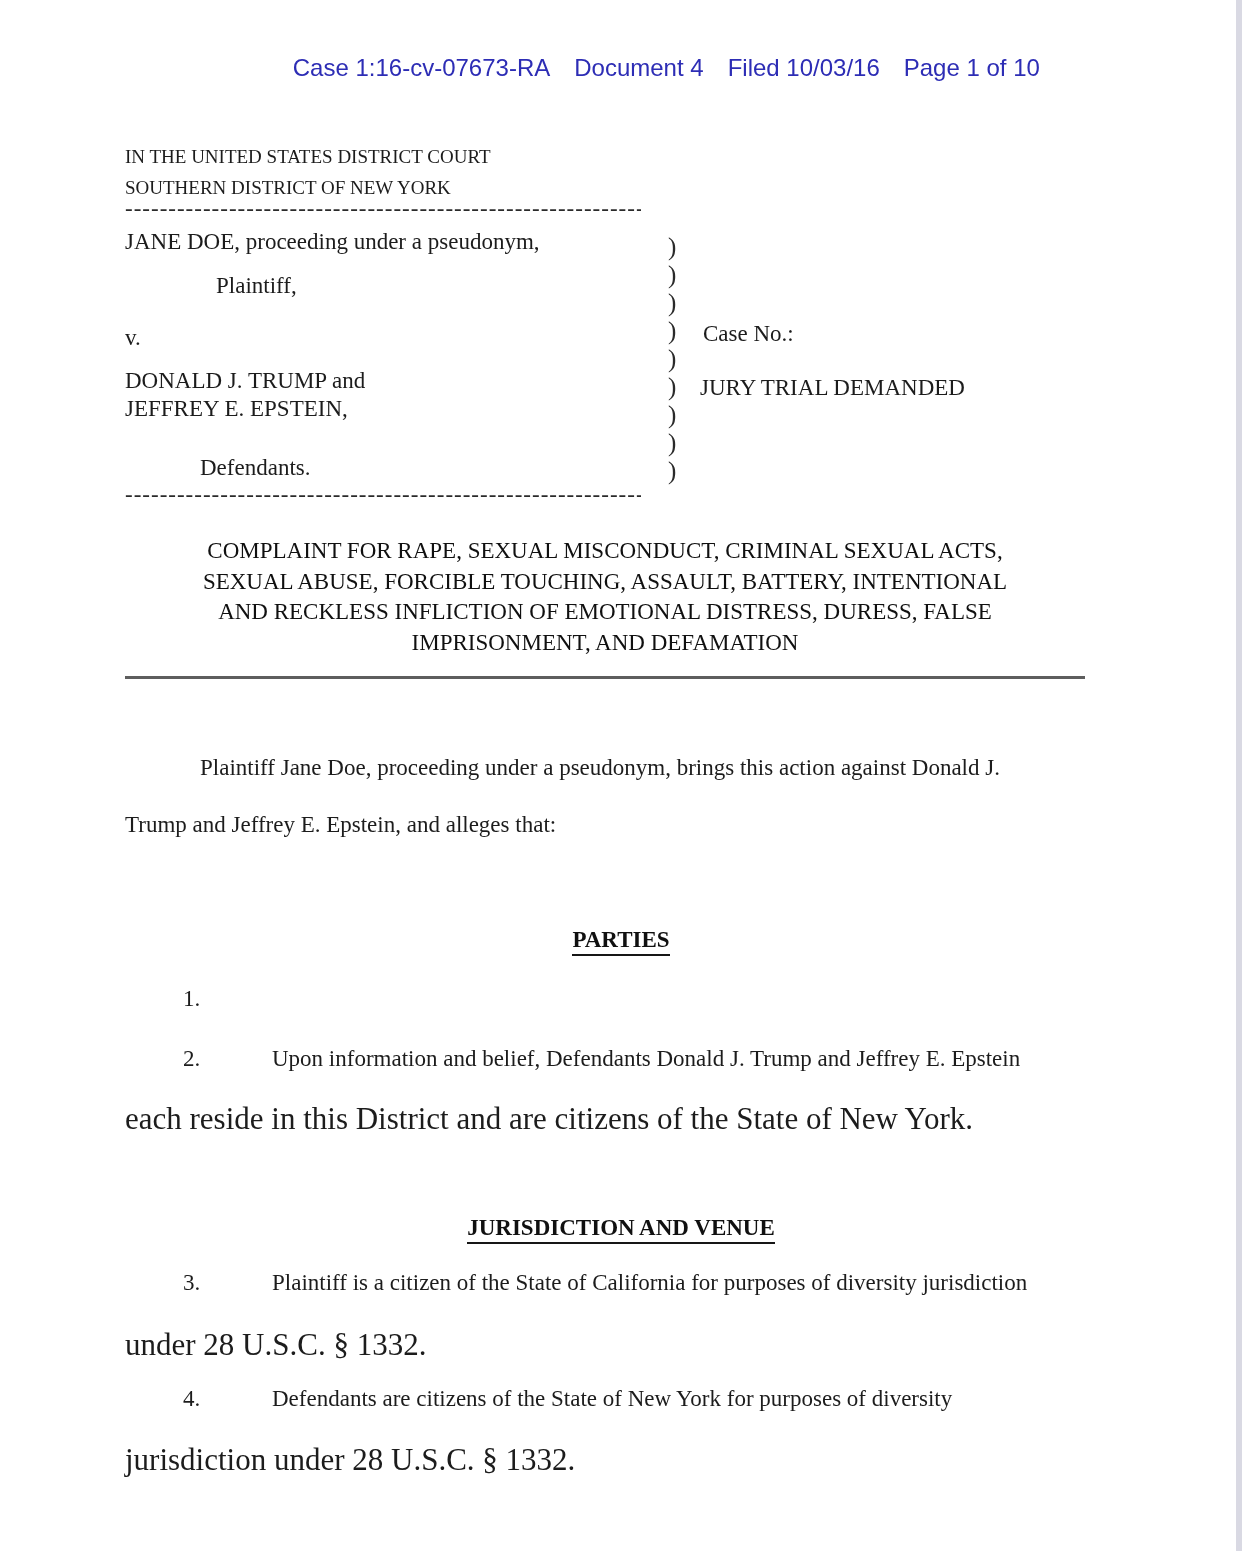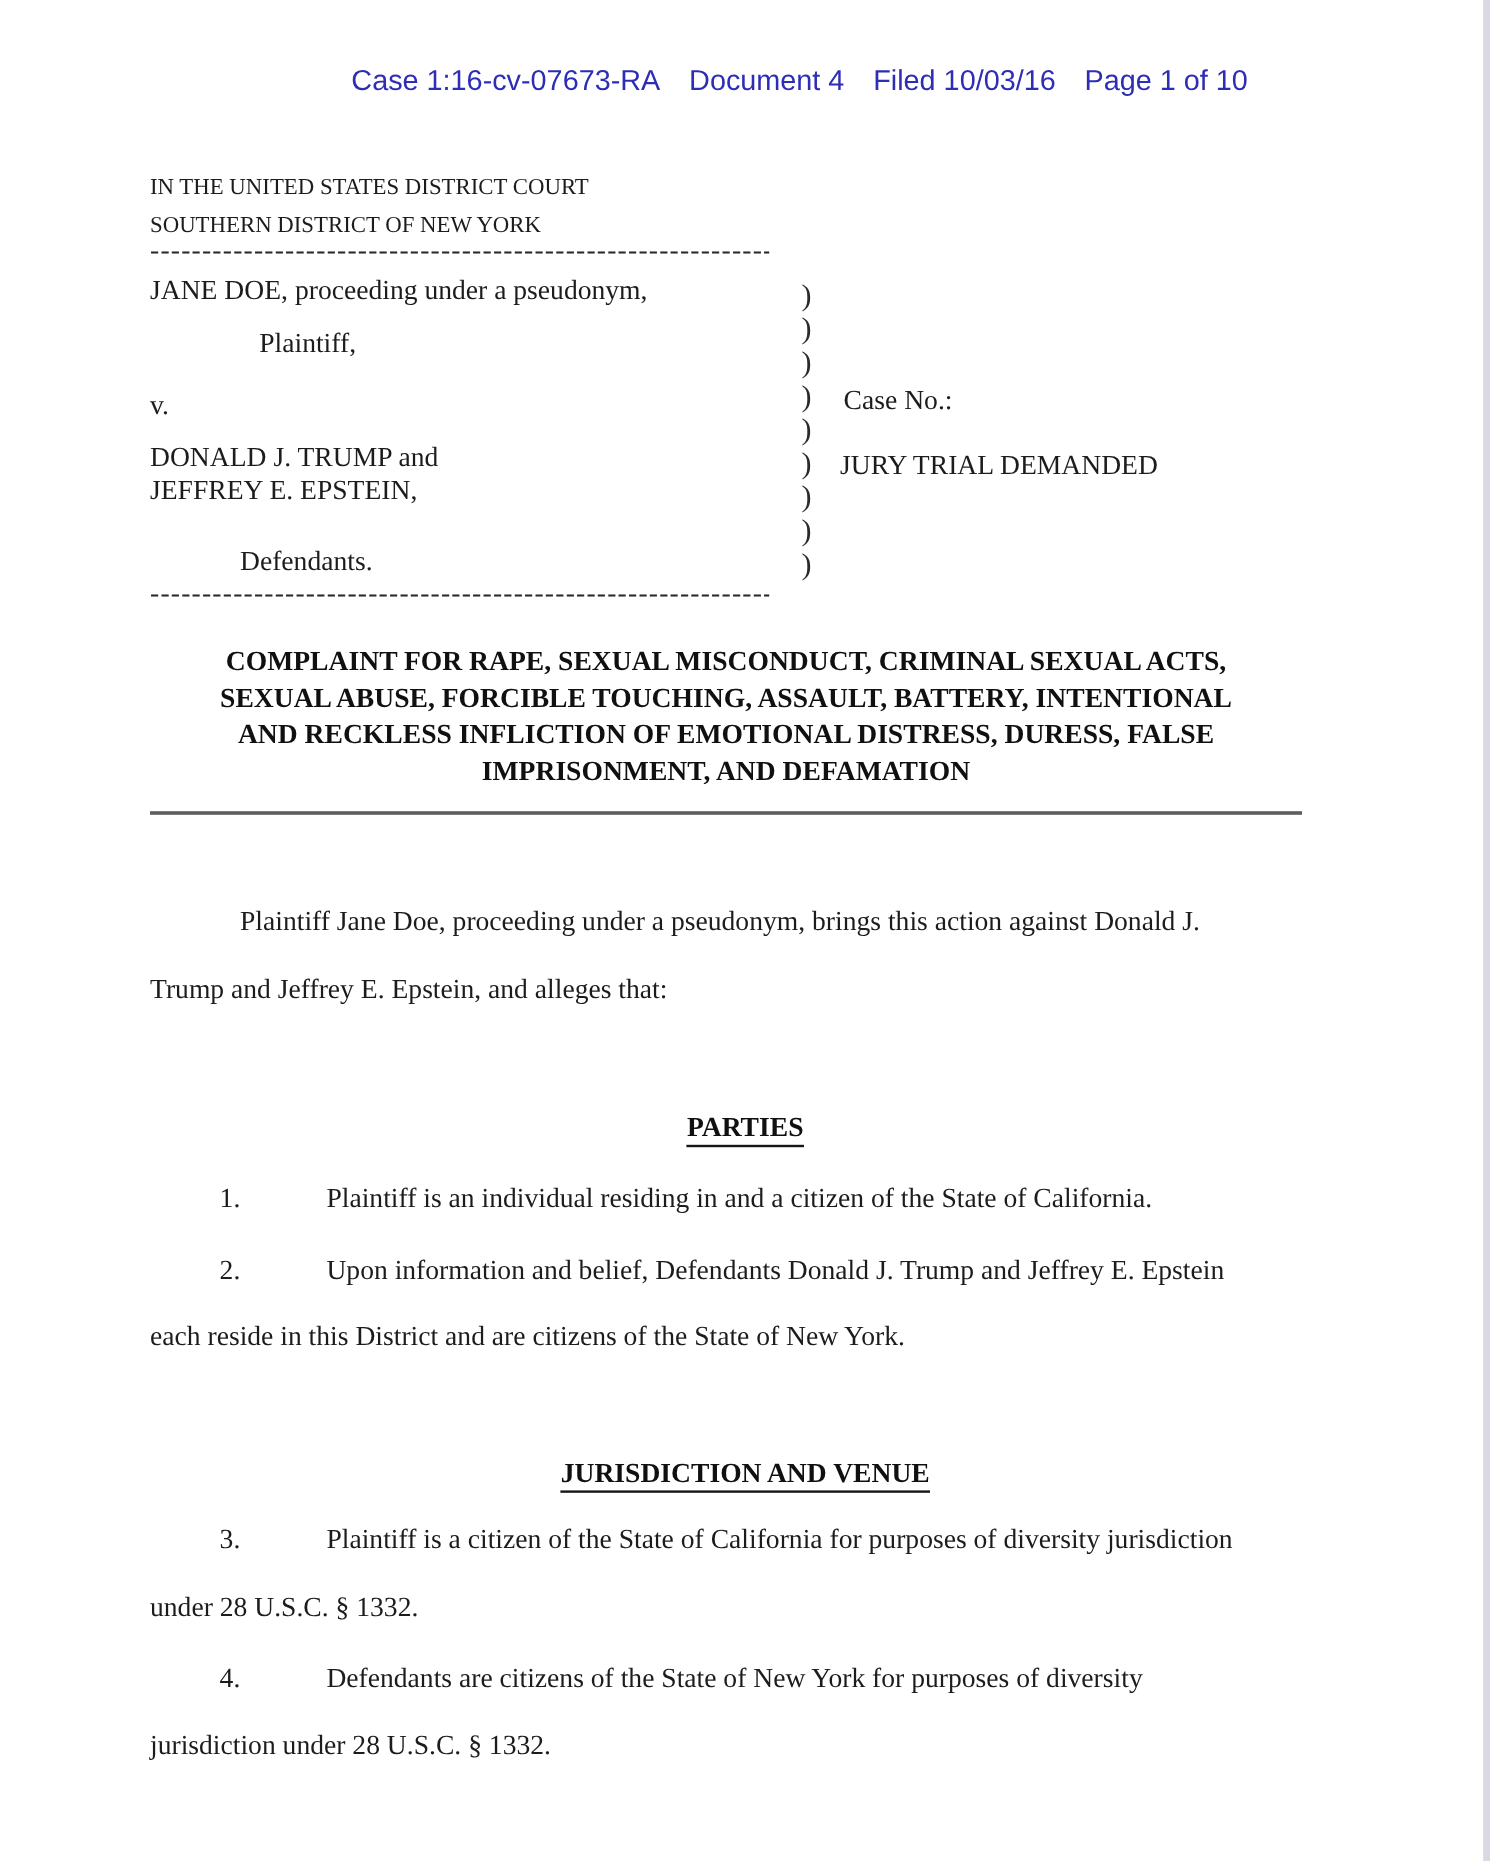--- a/index.html
+++ b/index.html
@@ -80,21 +80,21 @@
   }
   .cap-parens span { display: block; }
   .cap-caseno { left: 578px; top: 96px; }
   .cap-jury { left: 575px; top: 150px; }
   .doc-title {
     position: absolute;
     left: 125px;
     top: 536px;
     width: 960px;
     text-align: center;
-    font-weight: bold;
+    font-weight: normal;
     font-size: 23px;
     line-height: 30.5px;
     color: #101010;
   }
   .solid-rule {
     position: absolute;
     left: 125px;
     top: 676px;
     width: 960px;
     height: 0;
@@ -118,21 +118,21 @@
     display: inline-block;
     border-bottom: 2.5px solid #161616;
     padding-bottom: 1px;
   }
   .intro-l1 { left: 200px; top: 755px; }
   .intro-l2 { left: 125px; top: 812px; }
   .heading-parties { top: 927px; }
   .heading-jurisdiction { top: 1215px; }
   .pnum { position: absolute; left: 183px; font-size: 23px; }
   .ptext { position: absolute; left: 272px; font-size: 23px; white-space: nowrap; }
-  .cont { position: absolute; left: 125px; font-size: 23px; white-space: nowrap; }
+  .cont { position: absolute; left: 125px; font-size: 31px; white-space: nowrap; }
   .y-p1 { top: 986px; }
   .y-p2a { top: 1046px; }
   .y-p2b { top: 1101px; }
   .y-p3a { top: 1270px; }
   .y-p3b { top: 1327px; }
   .y-p4a { top: 1386px; }
   .y-p4b { top: 1442px; }
 </style>
 </head>
 <body>
@@ -184,21 +184,20 @@
   <div class="solid-rule"></div>
 
   <div class="body-line intro-l1">Plaintiff Jane Doe, proceeding under a pseudonym, brings this action against Donald J.</div>
   <div class="body-line intro-l2">Trump and Jeffrey E. Epstein, and alleges that:</div>
 
   <div class="section-heading heading-parties">
     <span class="hd">PARTIES</span>
   </div>
 
   <span class="pnum y-p1">1.</span>
-  <span class="ptext y-p1">Plaintiff is an individual residing in and a citizen of the State of California.</span>
 
   <span class="pnum y-p2a">2.</span>
   <span class="ptext y-p2a">Upon information and belief, Defendants Donald J. Trump and Jeffrey E. Epstein</span>
   <span class="cont y-p2b">each reside in this District and are citizens of the State of New York.</span>
 
   <div class="section-heading heading-jurisdiction">
     <span class="hd">JURISDICTION AND VENUE</span>
   </div>
 
   <span class="pnum y-p3a">3.</span>

